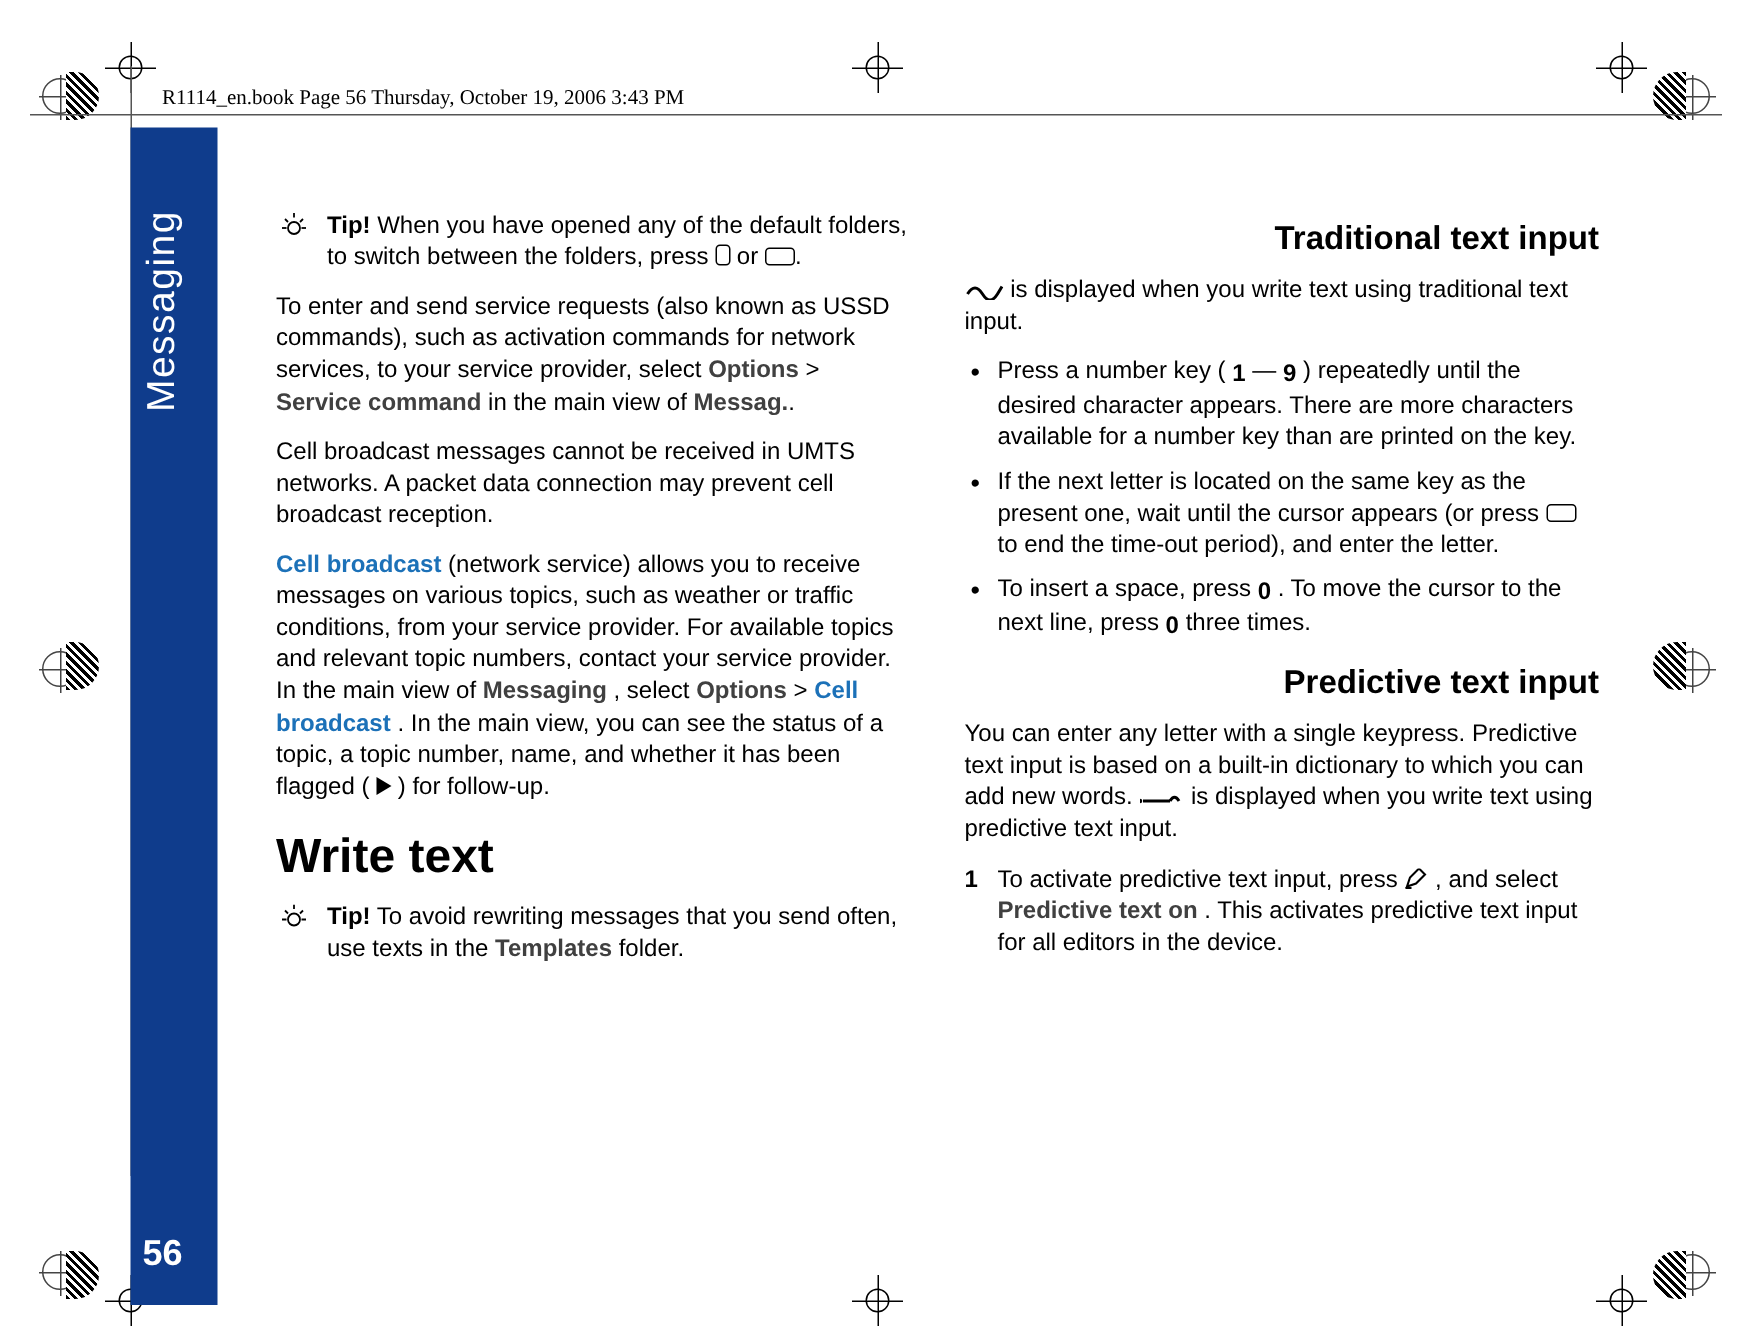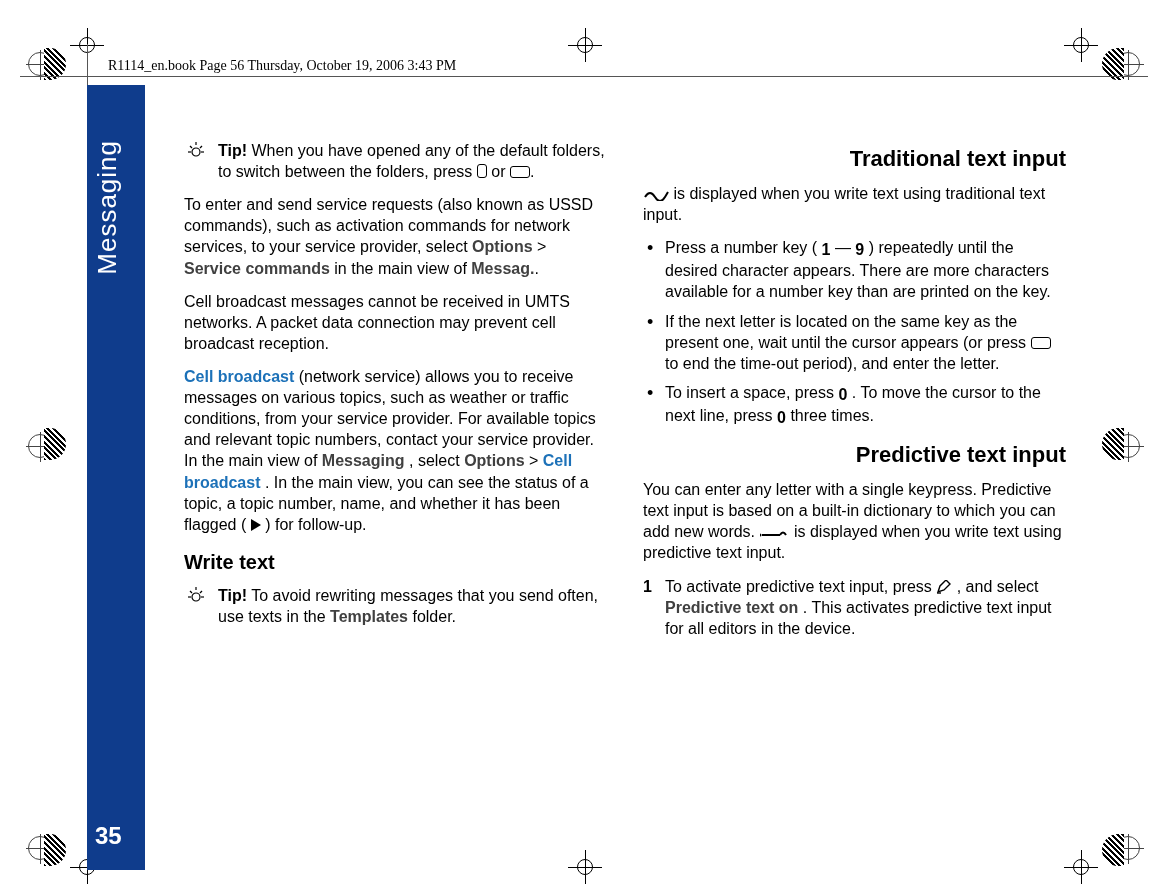--- a/index.html
+++ b/index.html
@@ -25,21 +25,21 @@
   .vlabel { position:absolute; left:92px; top:140px; writing-mode: vertical-rl; transform: rotate(180deg); font-size:26px; font-weight:normal; color:#fff; letter-spacing:1px; }
 
   .content { position:absolute; left:184px; top:140px; right:102px; bottom:80px; display:flex; gap:36px; }
   .col { flex:1; font-size:16px; line-height:1.32; }
   .para { margin: 0 0 12px 0; }
   .tip { padding-left:34px; position:relative; margin-bottom:12px; }
   .tip .tip-icon { position:absolute; left:2px; top:2px; }
   b, .bold { font-weight:700; }
   .link { color:#404040; font-weight:600; }
   .linkbold { color:#1c71b8; font-weight:700; }
-  h1 { font-size:20px; font-weight:700; margin:14px 0 10px 0; }
+  h1 { font-size:32px; font-weight:700; margin:14px 0 10px 0; }
   h2 { font-size:22px; font-weight:700; margin:4px 0 10px 0;text-align:right; }
   ul { list-style: none; padding:0; margin:0 0 12px 0; }
   ul li { position:relative; padding-left:22px; margin-bottom:8px; }
   ul li::before { content:"•"; position:absolute; left:4px; top:0; font-size:18px; }
   ol { padding:0; margin:0; list-style:none; }
   ol li { position:relative; padding-left:22px; }
   ol li .num { position:absolute; left:0; top:0; font-weight:700; }
   .glyph { display:inline-block; vertical-align:-2px; }
   .sflag { display:inline-block; width:0; height:0; border-top:6px solid transparent; border-bottom:6px solid transparent; border-left:10px solid #000; vertical-align:-1px; }
   .key { display:inline-block; border:1px solid #000; border-radius:3px; width:16px; height:12px; vertical-align:-1px; }
@@ -94,21 +94,21 @@
       <div class="cv"></div>
       <div class="cc"></div>
     </div>
 
   <div class="top-rule"></div>
   <div class="side-rule"></div>
   <div class="bookline">R1114_en.book  Page 56  Thursday, October 19, 2006  3:43 PM</div>
 
   <div class="blue-bar"></div>
   <div class="vlabel">Messaging</div>
-  <div class="page-number">35</div>
+  <div class="page-number">56</div>
 
   <div class="content">
 
     <div class="col">
 
       <div class="tip para">
         <svg class="tip-icon" width="20" height="18" viewBox="0 0 20 18">
             <g stroke="#000" stroke-width="1.2" fill="none">
               <circle cx="10" cy="10" r="4"></circle>
               <line x1="10" y1="0" x2="10" y2="3"></line>
@@ -118,21 +118,21 @@
               <line x1="14" y1="6" x2="16" y2="4"></line>
             </g>
           </svg>
         <span><b>Tip!</b><span> When you have opened any of the default folders, to switch between the folders, press </span><span class="key" style="width:10px; height:14px;"></span><span> or </span><span class="keyfull"></span><span>.</span></span>
       </div>
 
       <p class="para">
         <span>To enter and send service requests (also known as USSD commands), such as activation commands for network services, to your service provider, select </span>
         <span class="link">Options</span>
         <span> &gt; </span>
-        <span class="link">Service commands</span>
+        <span class="link">Service command</span>
         <span> in the main view of </span>
         <span class="link">Messag.</span><span>.</span>
       </p>
 
       <p class="para">Cell broadcast messages cannot be received in UMTS networks. A packet data connection may prevent cell broadcast reception.</p>
 
       <p class="para">
         <span class="linkbold">Cell broadcast</span>
         <span> (network service) allows you to receive messages on various topics, such as weather or traffic conditions, from your service provider. For available topics and relevant topic numbers, contact your service provider. In the main view of </span>
         <span class="link">Messaging</span>

